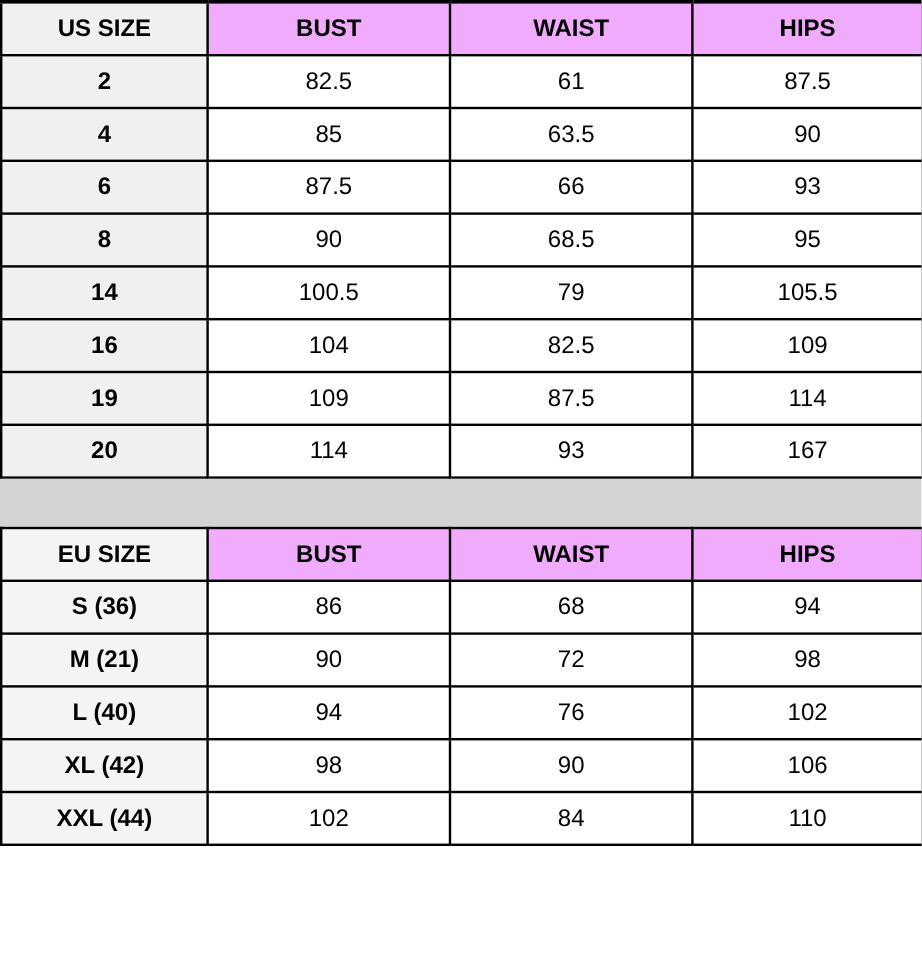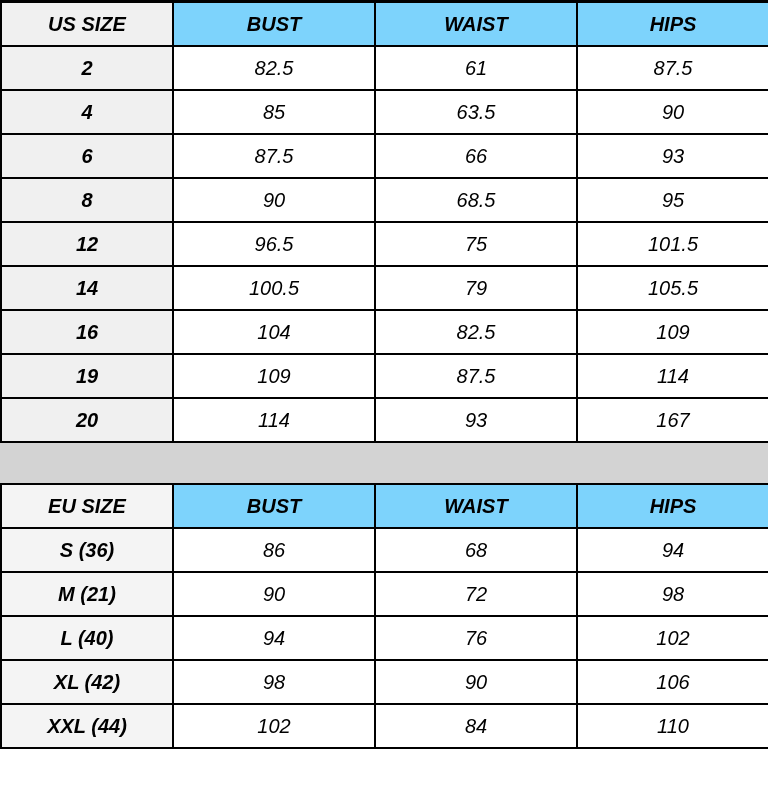--- a/index.html
+++ b/index.html
@@ -12,21 +12,20 @@
     height: 804px;
     font-family: "Liberation Sans", sans-serif;
     color: #000000;
     overflow: hidden;
   }
   .page {
     width: 645px;
     height: 804px;
     position: relative;
     background: #ffffff;
-    font-style: italic;
   }
   table.size-table {
     width: 768px;
     border-collapse: collapse;
     table-layout: fixed;
   }
   table.size-table td,
   table.size-table th {
     border: 2px solid #000000;
     text-align: center;
@@ -38,21 +37,21 @@
   }
   
   col.c-size { width: 172px; }
   col.c-bust { width: 202px; }
   col.c-waist { width: 202px; }
   col.c-hips  { width: 192px; }
 
   table.size-table thead th {
     font-weight: bold;
     font-size: 20px;
-    background: #7dd3fc;
+    background: #f0abfc;
   }
   table.size-table tbody td:first-child {
     font-weight: bold;
   }
   
   .us-table tbody td:first-child,
   .us-table thead th:first-child {
     background: #f0f0f0;
   }
   .eu-table tbody td:first-child,
@@ -106,26 +105,20 @@
           <td>6</td>
           <td>87.5</td>
           <td>66</td>
           <td>93</td>
         </tr>
         <tr>
           <td>8</td>
           <td>90</td>
           <td>68.5</td>
           <td>95</td>
-        </tr>
-        <tr>
-          <td>12</td>
-          <td>96.5</td>
-          <td>75</td>
-          <td>101.5</td>
         </tr>
         <tr>
           <td>14</td>
           <td>100.5</td>
           <td>79</td>
           <td>105.5</td>
         </tr>
         <tr>
           <td>16</td>
           <td>104</td>

